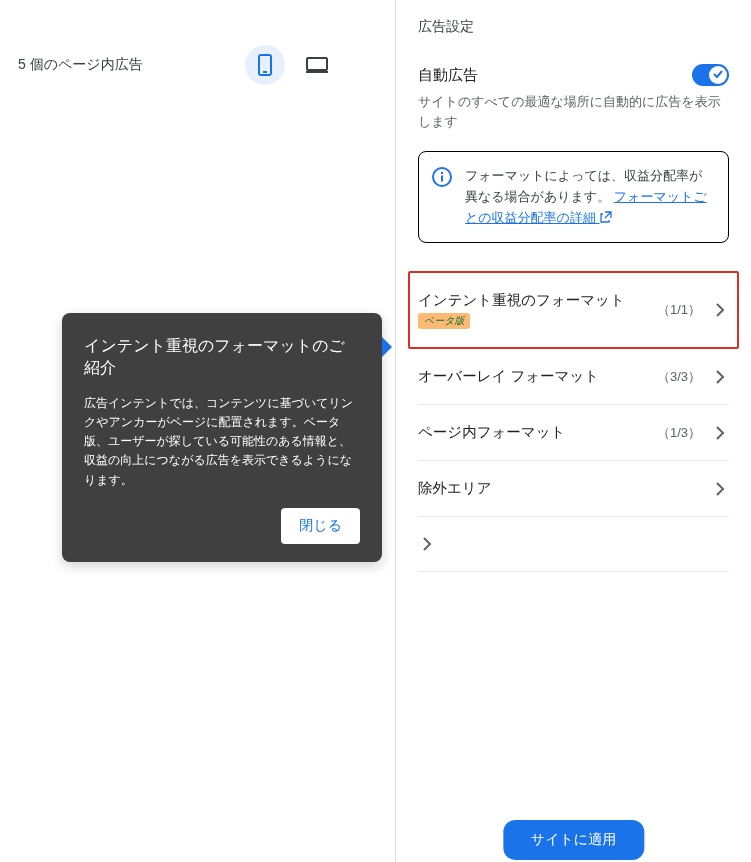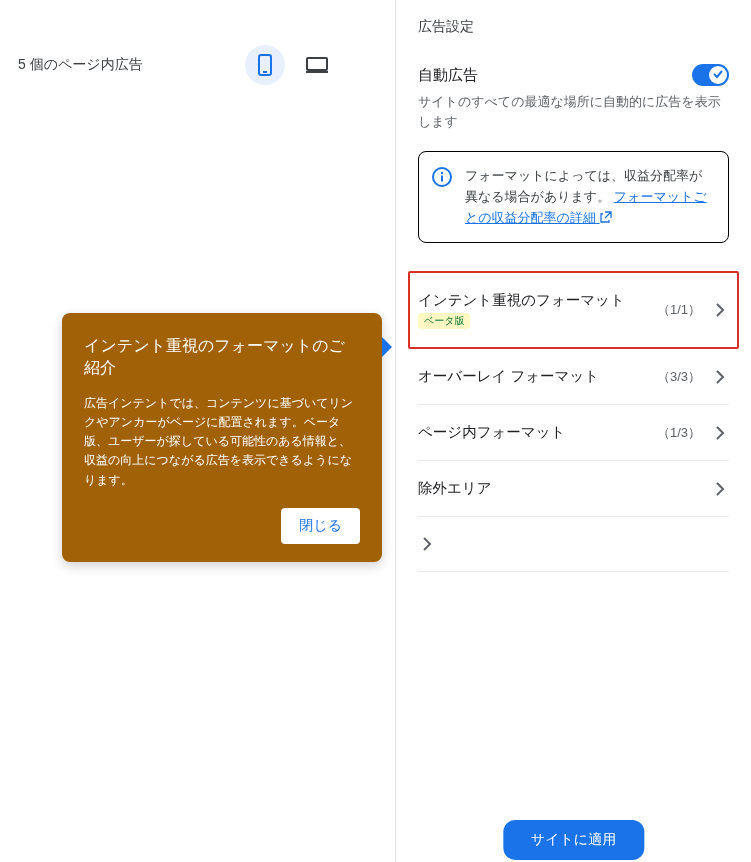--- a/index.html
+++ b/index.html
@@ -47,21 +47,21 @@
   justify-content: center;
   cursor: pointer;
 }
 .device-btn.active { background: #e8f0fe; }
 .phone-svg { width: 14px; height: 22px; }
 .desktop-svg { width: 22px; height: 16px; }
 .tooltip-card {
   position: absolute;
   left: 62px; top: 313px;
   width: 320px;
-  background: #a16207;
+  background: #404040;
   color: #fff;
   border-radius: 8px;
   padding: 22px 22px 18px 22px;
   box-shadow: 0 4px 12px rgba(0,0,0,0.18);
 }
 .tooltip-card::after {
   content: "";
   position: absolute;
   right: -10px; top: 24px;
   border-top: 10px solid transparent;
@@ -171,26 +171,27 @@
   margin-right: -10px;
   border-bottom: 2px solid #d93025;
 }
 .format-main { flex: 1; }
 .format-label {
   font-size: 14.5px;
   color: #202124;
 }
 .beta-badge {
   display: inline-block;
-  background: #fef9c3;
+  background: #fdba74;
   color: #137333;
   font-size: 10px;
   padding: 1px 6px;
   border-radius: 3px;
   margin-top: 3px;
+  font-style: italic;
 }
 .format-count {
   font-size: 13px;
   color: #5f6368;
   margin-right: 10px;
 }
 .chevron {
   width: 18px; height: 18px;
   color: #5f6368;
 }

